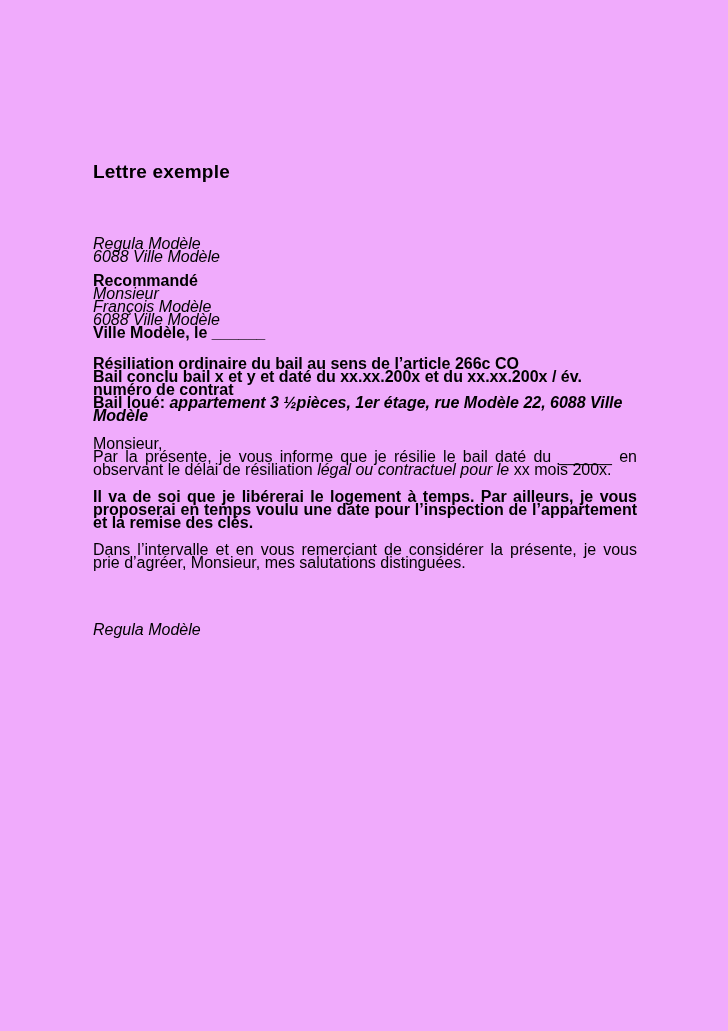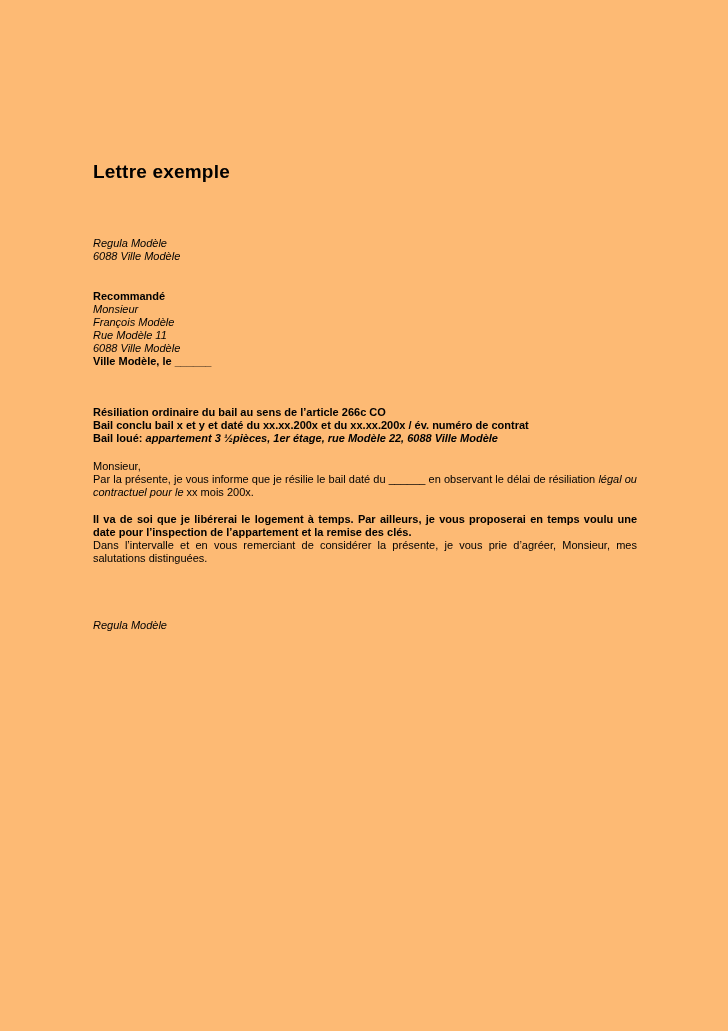--- a/index.html
+++ b/index.html
@@ -1,56 +1,55 @@
 <!DOCTYPE html>
 <html><head>
 <meta charset="utf-8">
 <style>
   html, body { margin: 0; padding: 0; background: #ffffff; }
   .page {
     width: 728px;
     height: 1031px;
     box-sizing: border-box;
     padding: 161px 91px 0 93px;
-    background: #fdba74;
+    background: #f0abfc;
     color: #000000;
     font-family: "Liberation Sans", "DejaVu Sans", sans-serif;
     overflow: hidden;
   }
   .title { font-size: 19px; line-height: 21px; font-weight: 700; letter-spacing: 0.2px; }
-  .txt { font-size: 11px; line-height: 13px; }
+  .txt { font-size: 16px; line-height: 13px; }
   .it { font-style: italic; }
   .b  { font-weight: 700; }
   .sender     { margin-top: 55px; }
-  .addr       { margin-top: 27px; }
+  .addr       { margin-top: 11px; }
   .date       { }
-  .subject    { margin-top: 38px; }
+  .subject    { margin-top: 18px; }
   .salutation { margin-top: 15px; }
   .p1 { text-align: justify; }
   .p2 { margin-top: 14px; text-align: justify; font-weight: bold; }
-  .p3 { text-align: justify; }
+  .p3 { margin-top: 14px; text-align: justify; }
   .sig { margin-top: 54px; }
 </style>
 </head>
 <body>
 
 <div class="page">
 
   <div class="title">Lettre exemple</div>
 
   <div class="sender txt it">
     <div>Regula Modèle</div>
     <div>6088 Ville Modèle</div>
   </div>
 
   <div class="addr txt">
     <div class="b">Recommandé</div>
     <div class="it">Monsieur</div>
     <div class="it">François Modèle</div>
-    <div class="it">Rue Modèle 11</div>
     <div class="it">6088 Ville Modèle</div>
   </div>
 
   <div class="date txt b">Ville Modèle, le ______</div>
 
   <div class="subject txt b">
     <div>Résiliation ordinaire du bail au sens de l’article 266c CO</div>
     <div>Bail conclu bail x et y et daté du xx.xx.200x et du xx.xx.200x / év. numéro de contrat</div>
     <div><span>Bail loué: </span><span class="it">appartement 3 ½pièces, 1er étage, rue Modèle 22, 6088 Ville Modèle</span></div>
   </div>

